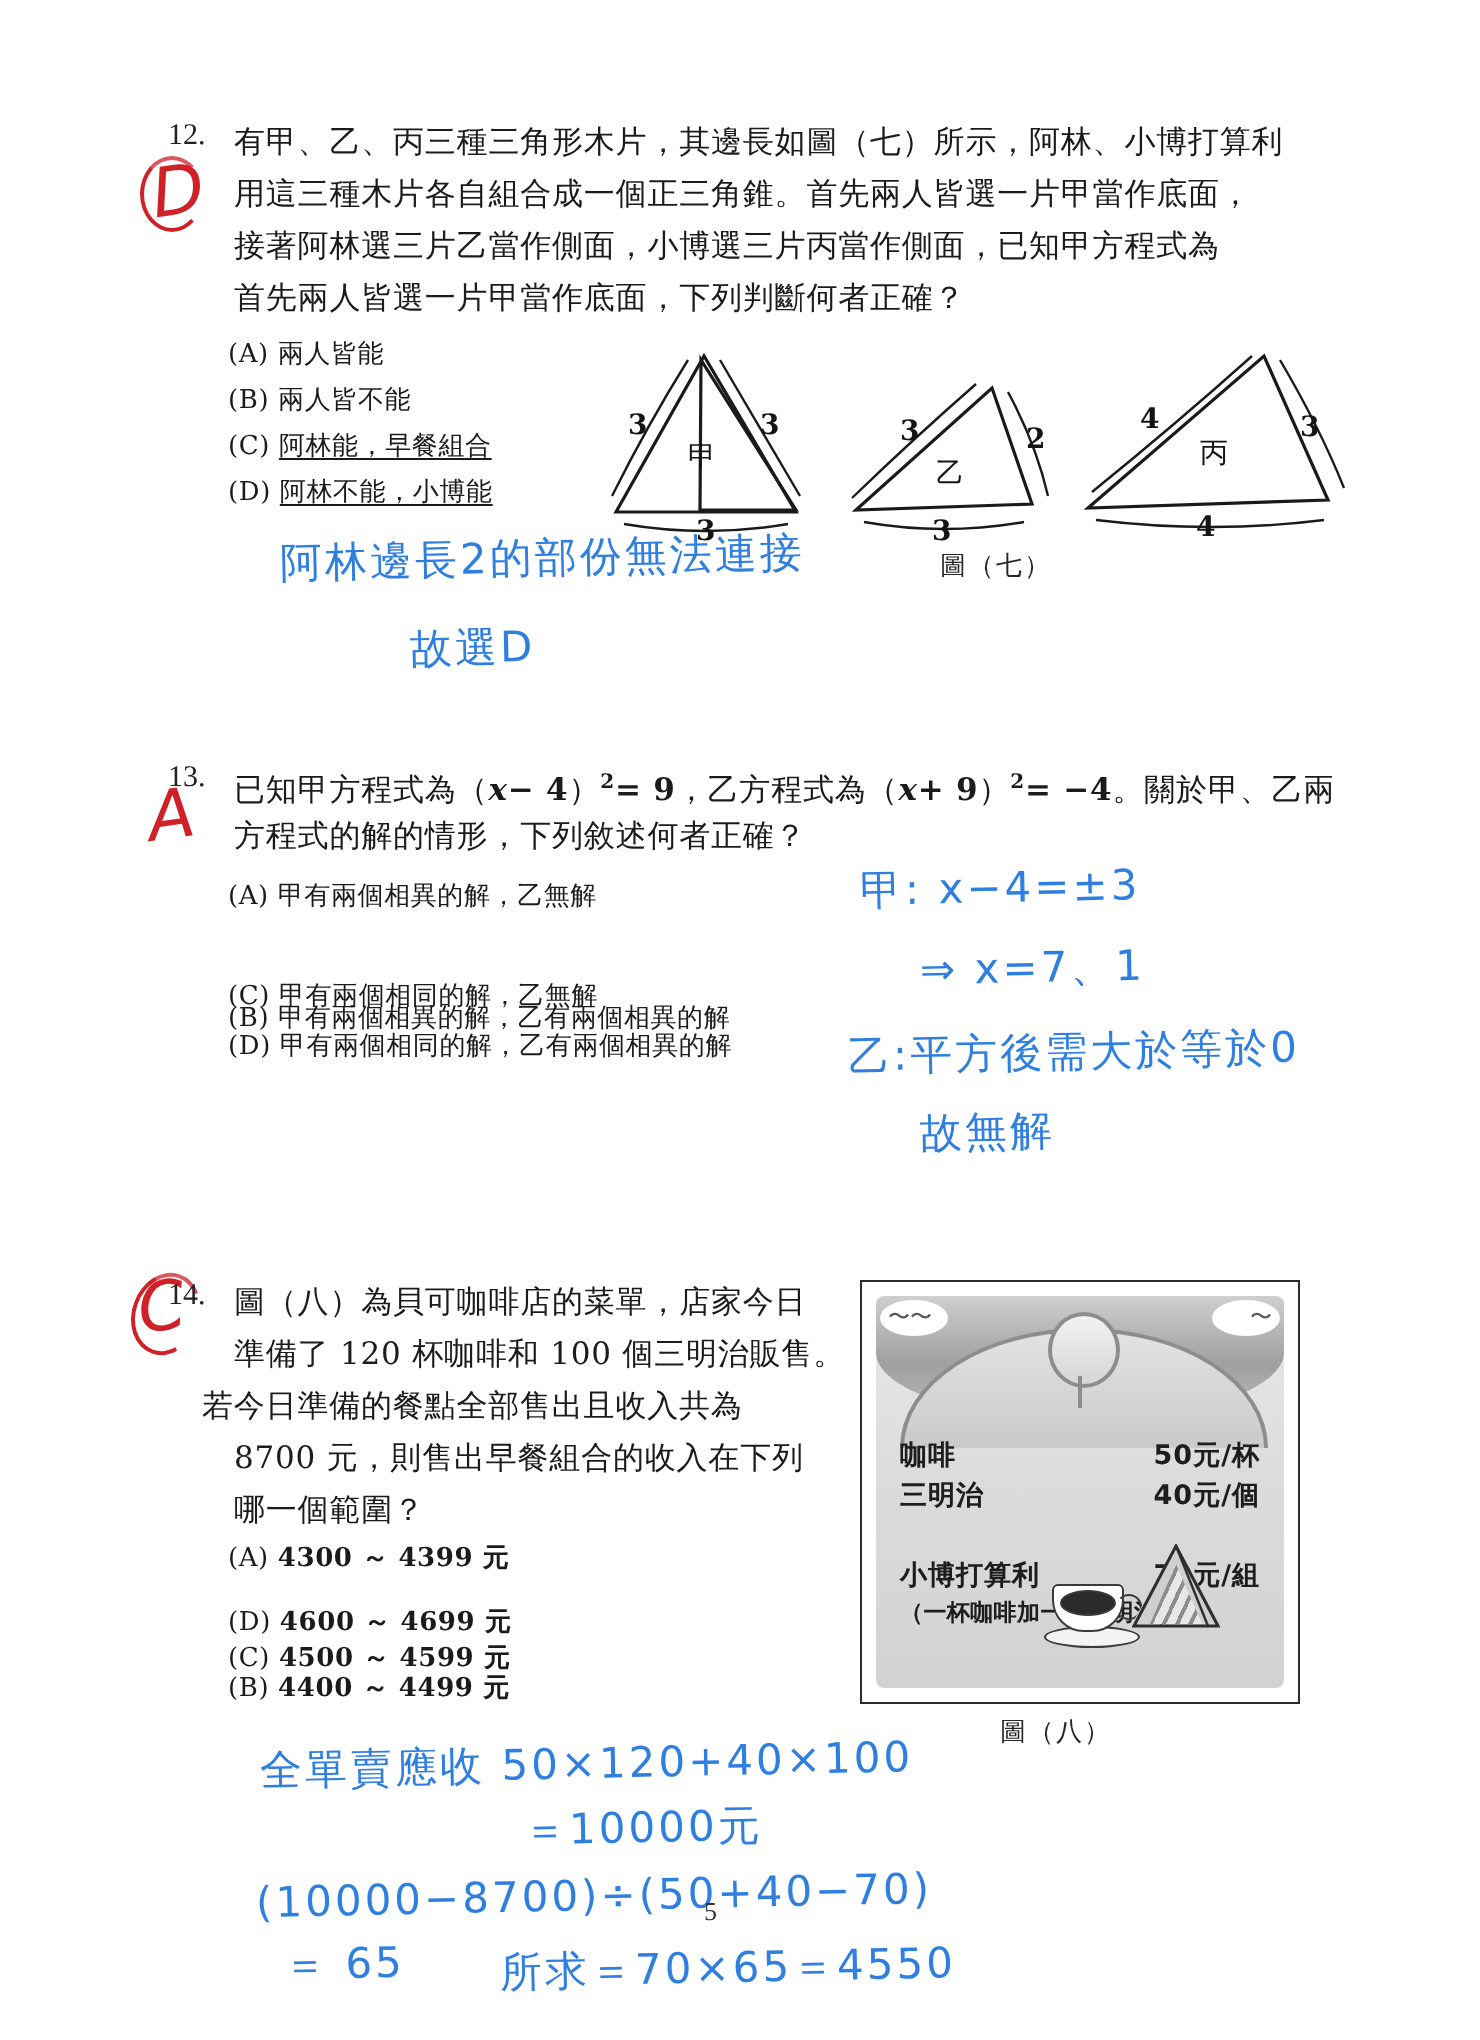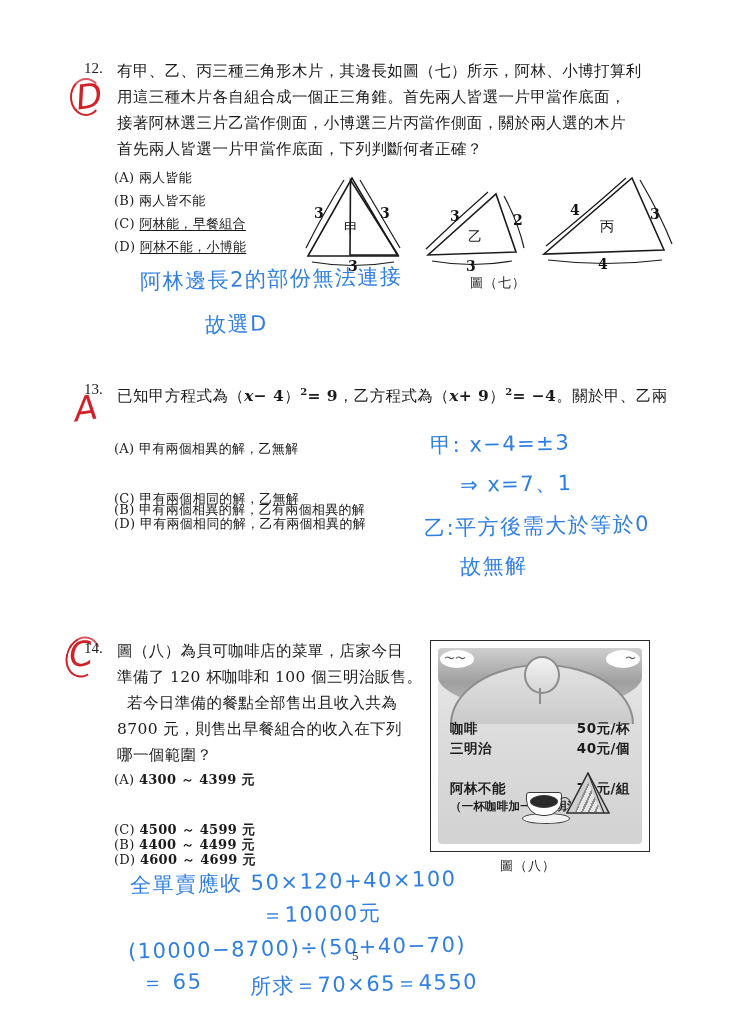--- a/index.html
+++ b/index.html
@@ -185,21 +185,21 @@
 
 <div class="page">
 
   <div class="redcircle" style="left:70px;top:78px;width:28px;height:34px;"></div>
   <div class="redmark" style="left:76px;top:76px;">D</div>
 
   <div class="q-num" style="left:84px;top:60px;">12.</div>
 
   <div class="q-body" style="left:117px;top:58px;">有甲、乙、丙三種三角形木片，其邊長如圖（七）所示，阿林、小博打算利</div>
   <div class="q-body" style="left:117px;top:84px;">用這三種木片各自組合成一個正三角錐。首先兩人皆選一片甲當作底面，</div>
-  <div class="q-body" style="left:117px;top:110px;">接著阿林選三片乙當作側面，小博選三片丙當作側面，關於兩人選的木片</div>
+  <div class="q-body" style="left:117px;top:110px;">接著阿林選三片乙當作側面，小博選三片丙當作側面，已知甲方程式為</div>
   <div class="q-body" style="left:117px;top:136px;">首先兩人皆選一片甲當作底面，下列判斷何者正確？</div>
 
   <div class="opt" style="left:114px;top:166px;">
     <span>(A)</span>
     <span>兩人皆能</span>
   </div>
   <div class="opt" style="left:114px;top:189px;">
     <span>(B)</span>
     <span>兩人皆不能</span>
   </div>
@@ -252,20 +252,21 @@
   <div class="hw" style="left:140px;top:265px;">阿林邊長2的部份無法連接</div>
   <div class="hw" style="left:205px;top:310px;">故選D</div>
 
   <div class="redmark" style="left:74px;top:388px;">A</div>
 
   <div class="q-num" style="left:84px;top:381px;">13.</div>
 
   <div class="q-body" style="left:117px;top:379px;">
     <span>已知甲方程式為（</span><span class="ital">x</span><span class="bold">− 4</span><span>）</span><span class="sup bold">2</span><span class="bold">= 9</span><span>，乙方程式為（</span><span class="ital">x</span><span class="bold">+ 9</span><span>）</span><span class="sup bold">2</span><span class="bold">= −4</span><span>。關於甲、乙兩</span>
   </div>
+  <div class="q-body" style="left:117px;top:405px;">方程式的解的情形，下列敘述何者正確？</div>
 
   <div class="opt" style="left:114px;top:437px;">
     <span>(A)</span>
     <span>甲有兩個相異的解，乙無解</span>
   </div>
   <div class="opt" style="left:114px;top:462px;margin-top:36px;">
     <span>(B)</span>
     <span>甲有兩個相異的解，乙有兩個相異的解</span>
   </div>
   <div class="opt" style="left:114px;top:487px;">
@@ -282,37 +283,37 @@
   <div class="hw" style="left:424px;top:512px;">乙:平方後需大於等於0</div>
   <div class="hw" style="left:460px;top:552px;">故無解</div>
 
   <div class="redcircle" style="left:66px;top:636px;width:30px;height:38px;transform:rotate(20deg);"></div>
   <div class="redmark" style="left:69px;top:634px;">C</div>
 
   <div class="q-num" style="left:84px;top:640px;">14.</div>
 
   <div class="q-body" style="left:117px;top:638px;">圖（八）為貝可咖啡店的菜單，店家今日</div>
   <div class="q-body" style="left:117px;top:664px;">準備了 120 杯咖啡和 100 個三明治販售。</div>
-  <div class="q-body" style="left:127px;top:690px;text-align:center;">若今日準備的餐點全部售出且收入共為</div>
+  <div class="q-body" style="left:101px;top:690px;text-align:center;">若今日準備的餐點全部售出且收入共為</div>
   <div class="q-body" style="left:117px;top:716px;">8700 元，則售出早餐組合的收入在下列</div>
   <div class="q-body" style="left:117px;top:742px;">哪一個範圍？</div>
 
   <div class="opt" style="left:114px;top:768px;">
     <span>(A)</span>
     <span class="bold">4300 ～ 4399 元</span>
   </div>
   <div class="opt" style="left:114px;top:793px;margin-top:40px;">
     <span>(B)</span>
     <span class="bold">4400 ～ 4499 元</span>
   </div>
   <div class="opt" style="left:114px;top:818px;">
     <span>(C)</span>
     <span class="bold">4500 ～ 4599 元</span>
   </div>
-  <div class="opt" style="left:114px;top:848px;">
+  <div class="opt" style="left:114px;top:800px;">
     <span>(D)</span>
     <span class="bold">4600 ～ 4699 元</span>
   </div>
 
   <div id="menu-card" style="left:430px;top:640px;width:220px;height:212px;">
     <div class="menu-inner">
       <div class="awning"></div>
       <div class="awning-arc"></div>
       <div class="lamp"></div>
       <div class="lamp-stem"></div>
@@ -324,21 +325,21 @@
       <div class="menu-rows">
         <div class="mrow">
           <span>咖啡</span>
           <span>50元/杯</span>
         </div>
         <div class="mrow">
           <span>三明治</span>
           <span>40元/個</span>
         </div>
         <div class="mrow combo">
-          <span>阿林不能</span>
+          <span>小博打算利</span>
           <span>70元/組</span>
         </div>
         <div class="mnote">（一杯咖啡加一個三明治）</div>
       </div>
 
       <div class="cup">
         <div class="saucer"></div>
         <div class="cup-body"></div>
         <div class="cup-coffee"></div>
         <div class="cup-handle"></div>

